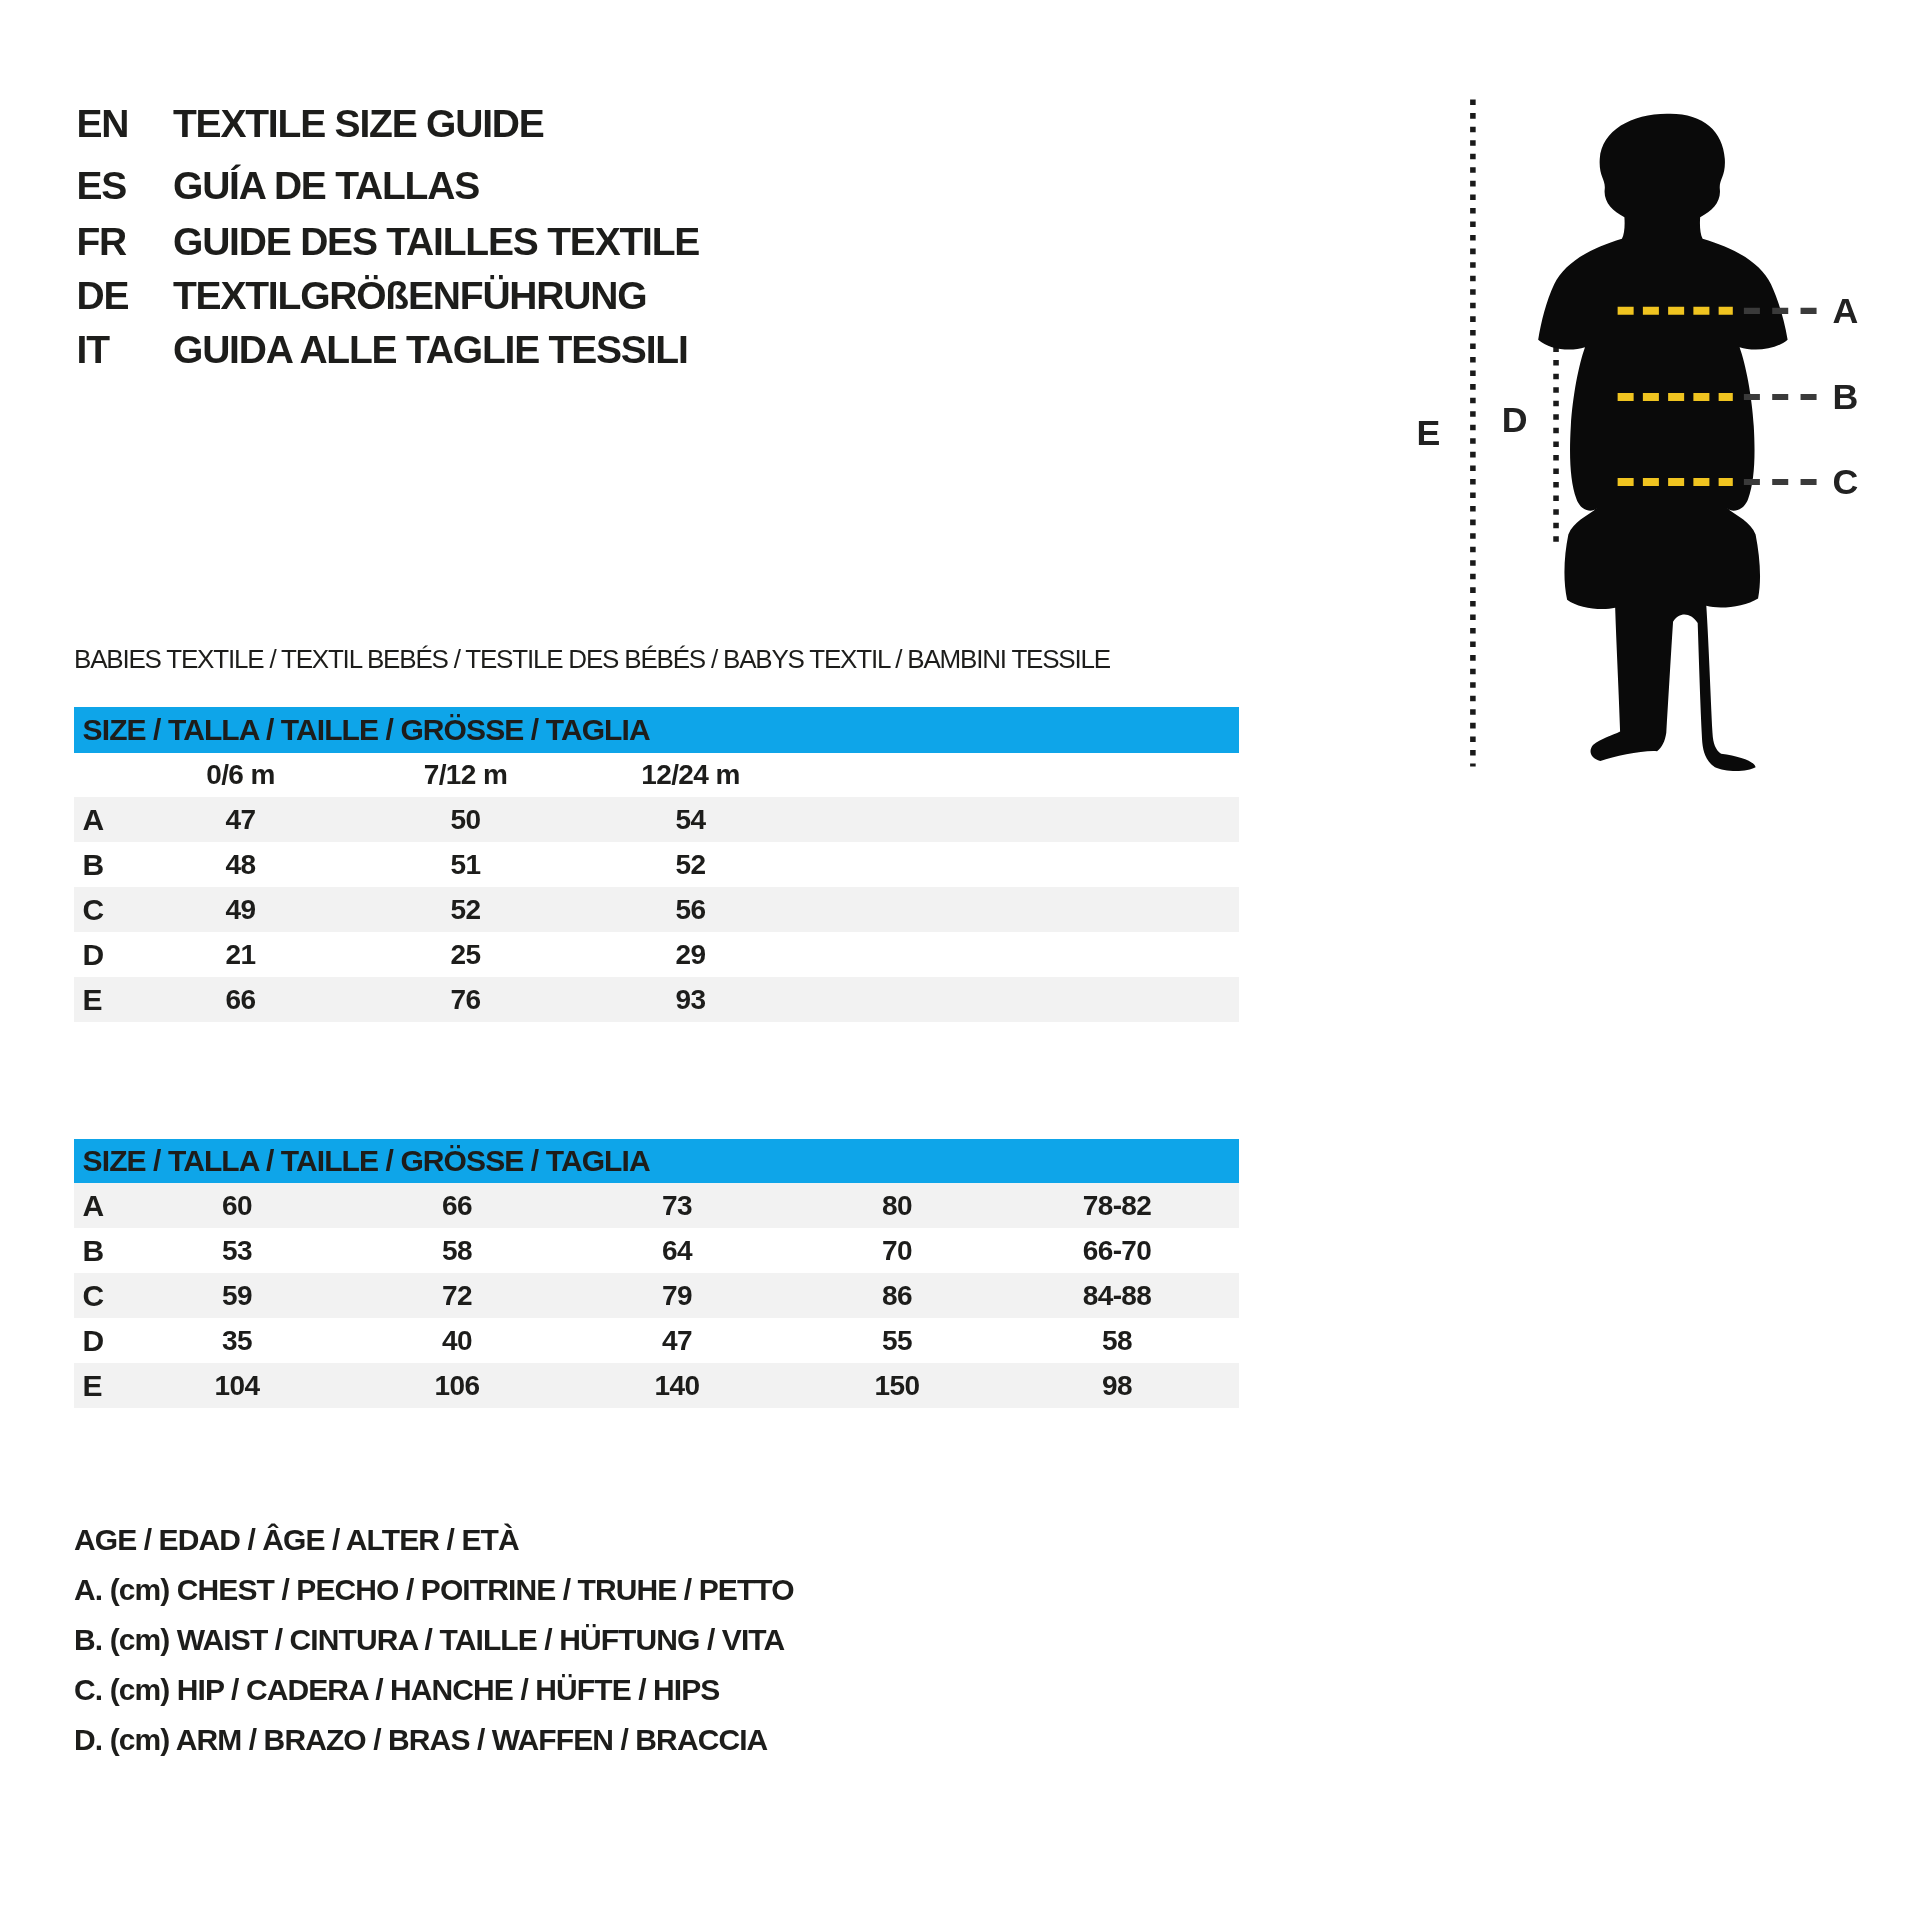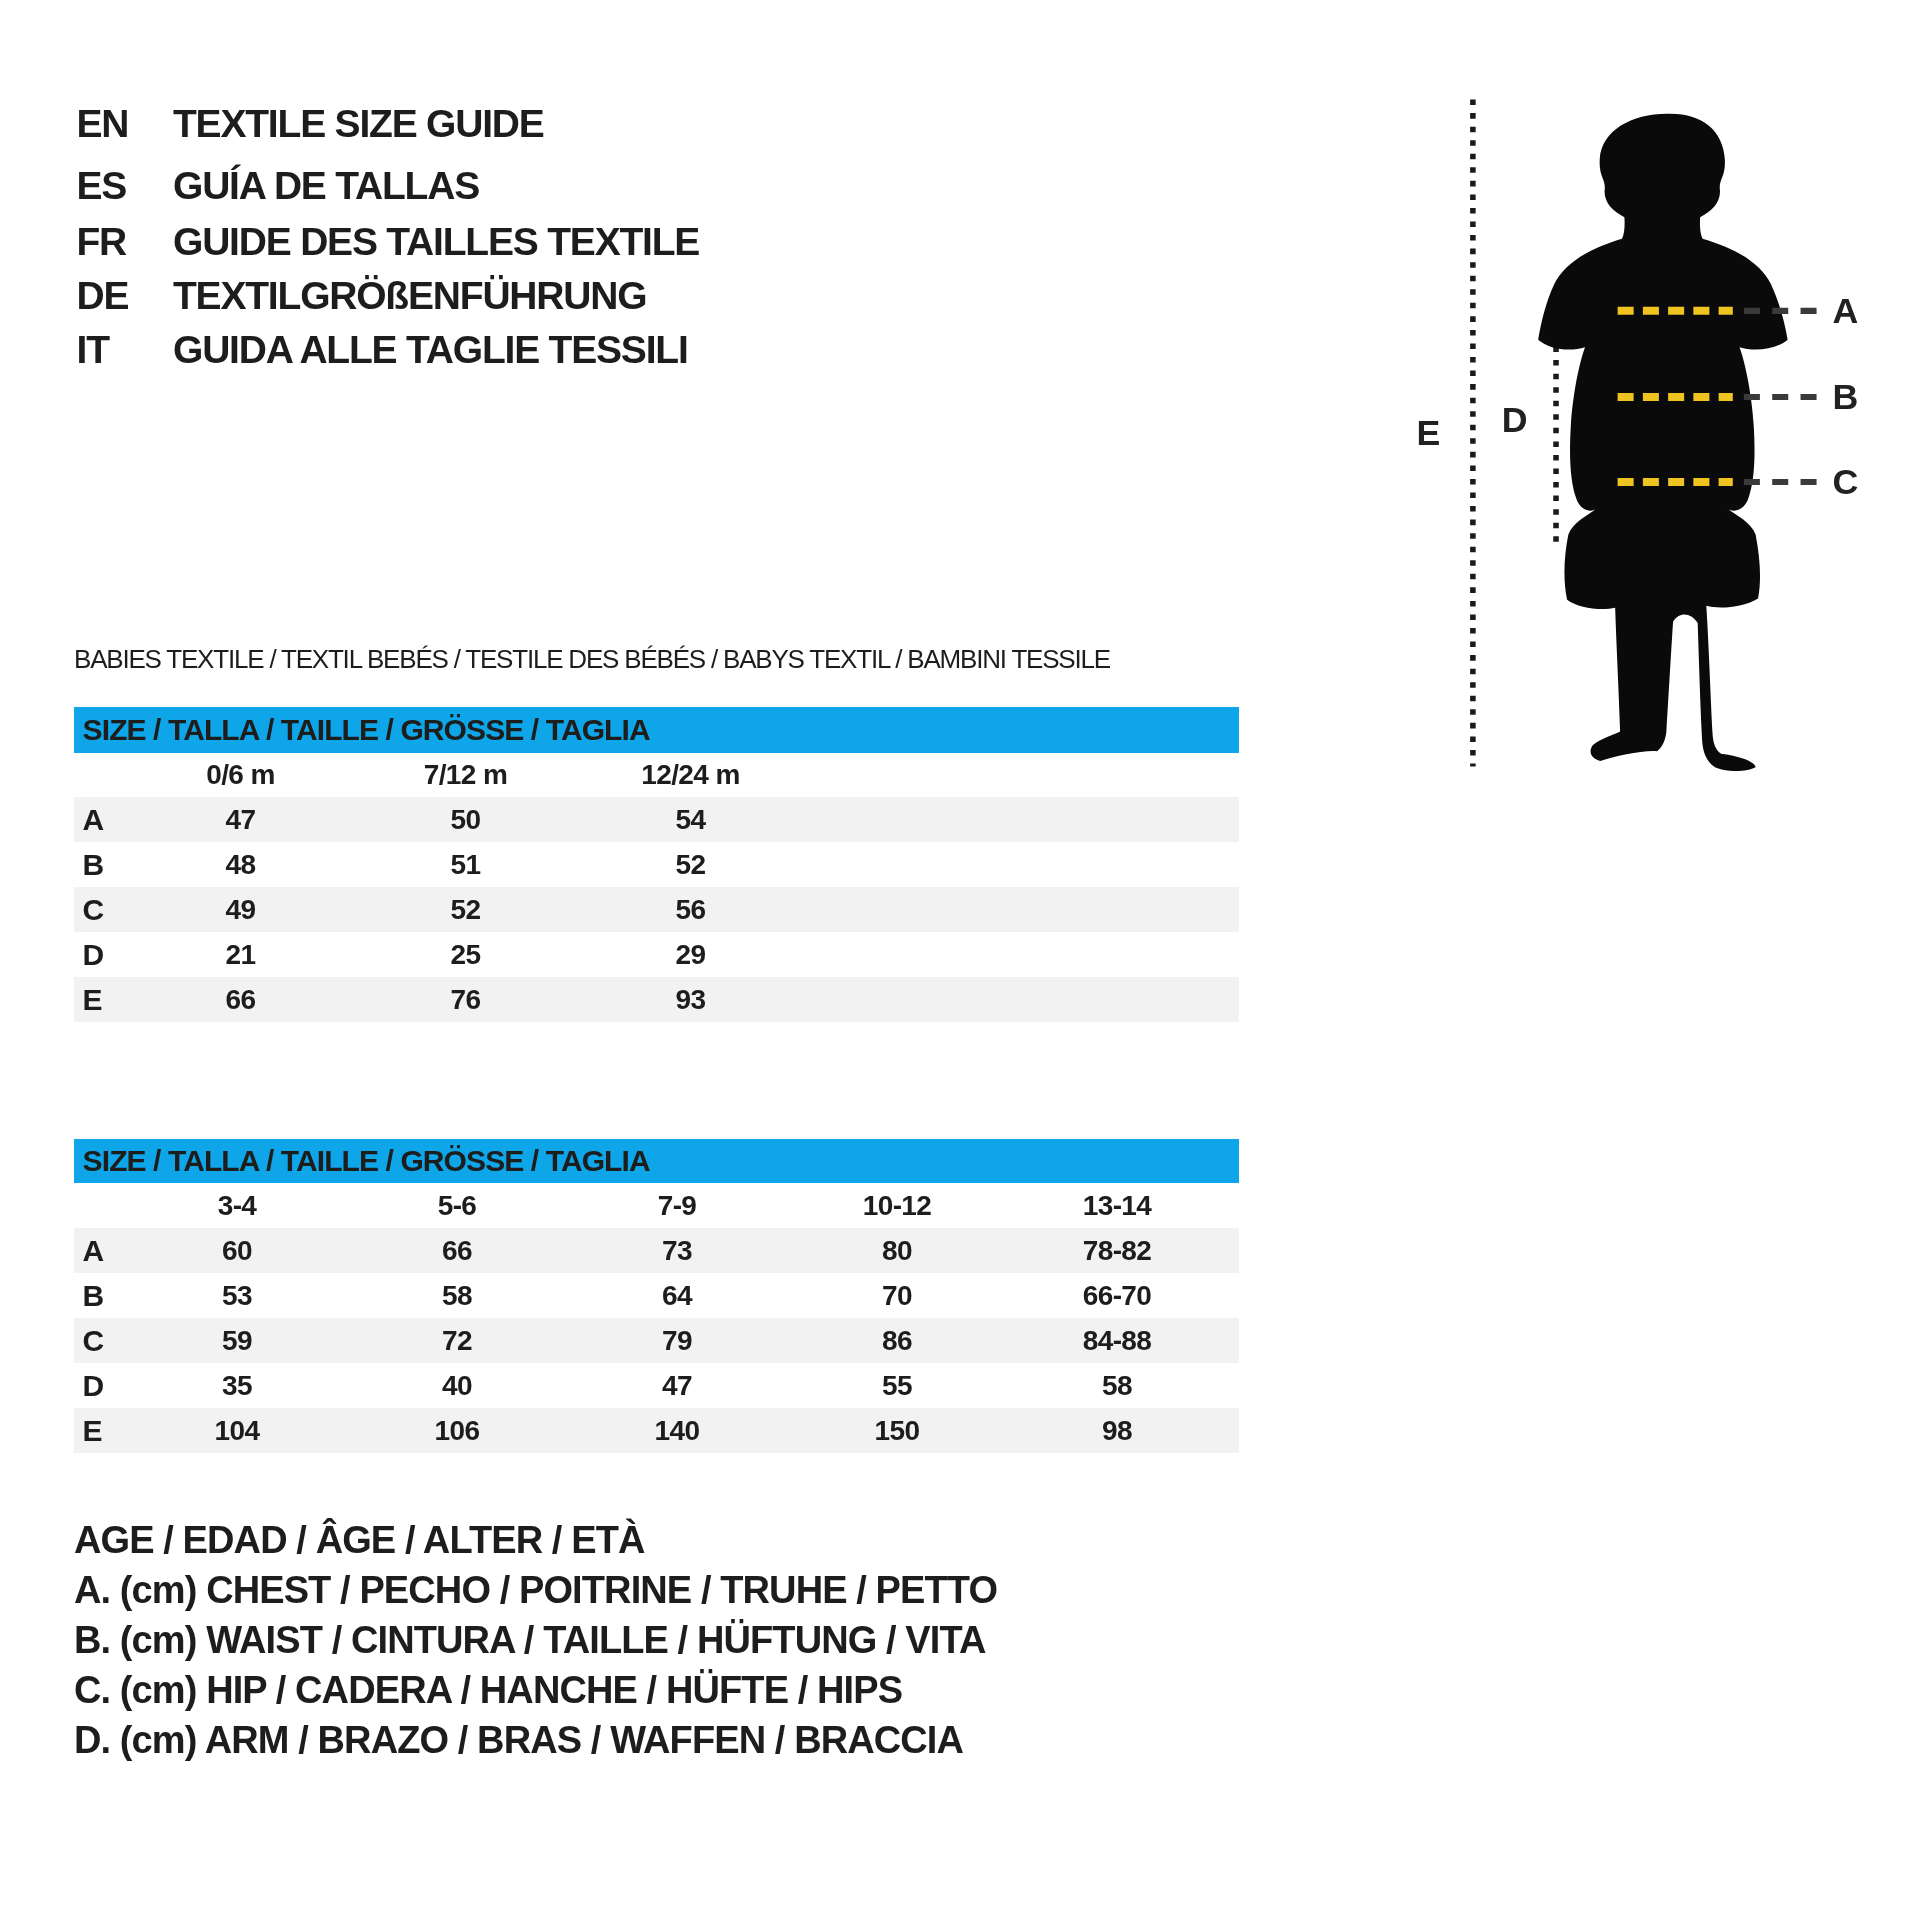--- a/index.html
+++ b/index.html
@@ -57,21 +57,21 @@
   }
   .babies-table .label-cell   { width: 54px; }
   .babies-table .val-cell     { width: 225px; }
   .children-table .label-cell { width: 53px; }
   .children-table .val-cell   { width: 220px; }
 
   
   .legend { position: absolute; left: 74px; top: 1515px; }
   .legend-line {
     height: 50px; line-height: 50px; white-space: nowrap;
-    font-size: 38px; font-weight: bold; letter-spacing: -0.9px;
+    font-size: 30px; font-weight: bold; letter-spacing: -0.9px;
   }
 </style>
 </head>
 <body>
 
 <div class="canvas">
 
   <div>
     <div class="lang-row" style="top:106px">
       <span class="lang-code">EN</span>
@@ -198,28 +198,20 @@
       <div class="label-cell">E</div>
       <div class="val-cell">66</div>
       <div class="val-cell">76</div>
       <div class="val-cell">93</div>
     </div>
   </div>
 
 
   <div class="size-table children-table">
     <div class="size-header-bar">SIZE / TALLA / TAILLE / GRÖSSE / TAGLIA</div>
-    <div class="tbl-row colhead-row">
-      <div class="label-cell"></div>
-      <div class="val-cell">3-4</div>
-      <div class="val-cell">5-6</div>
-      <div class="val-cell">7-9</div>
-      <div class="val-cell">10-12</div>
-      <div class="val-cell">13-14</div>
-    </div>
     <div class="tbl-row data-row striped">
       <div class="label-cell">A</div>
       <div class="val-cell">60</div>
       <div class="val-cell">66</div>
       <div class="val-cell">73</div>
       <div class="val-cell">80</div>
       <div class="val-cell">78-82</div>
     </div>
     <div class="tbl-row data-row">
       <div class="label-cell">B</div>

